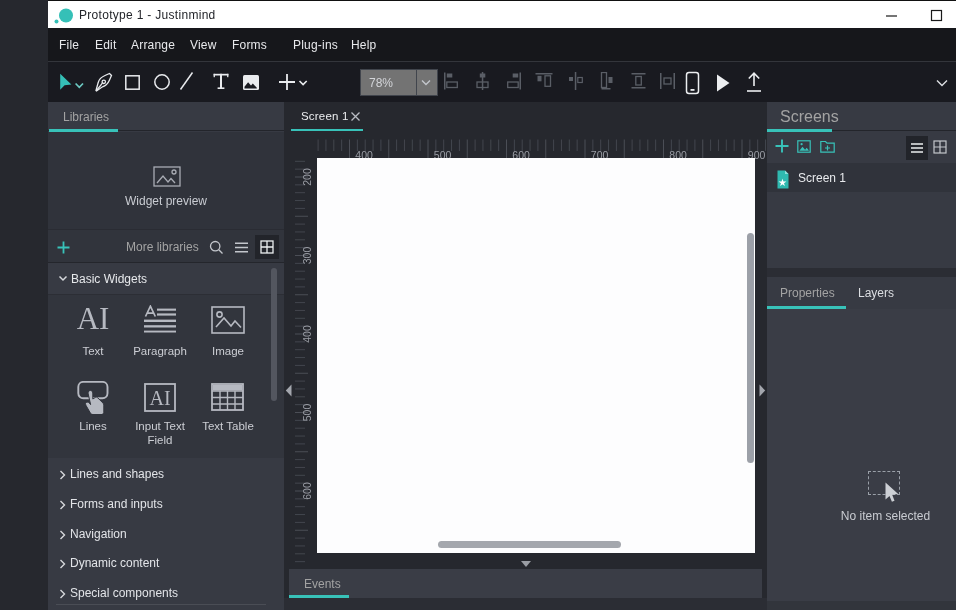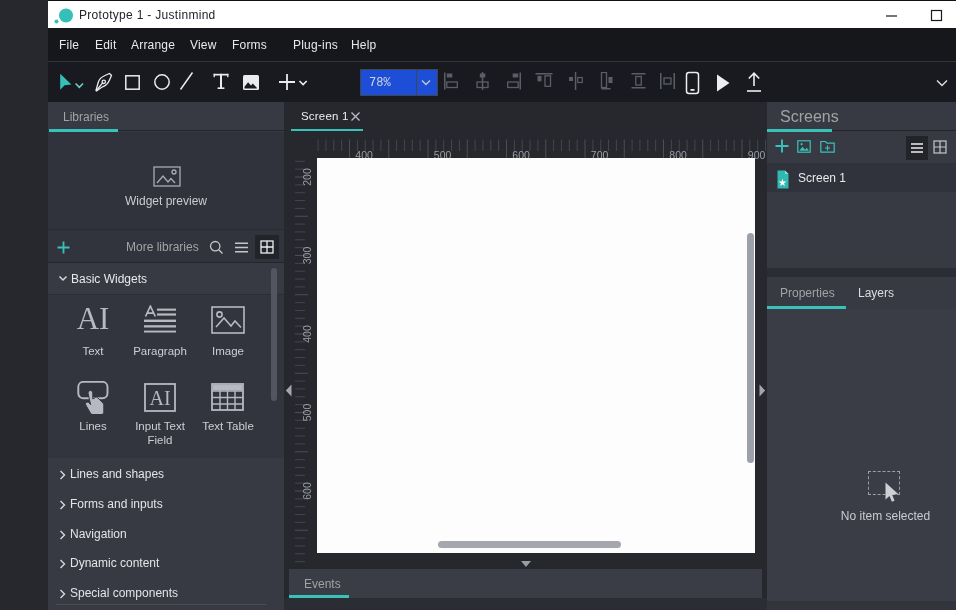--- a/index.html
+++ b/index.html
@@ -9,21 +9,21 @@
 .abs { position:absolute; }
 svg { display:block; }
 
 #titlebar { left:0; top:0; width:956px; height:28px; background:#ffffff; border-top:1px solid #111; }
 #title-text { left:31px; top:0; height:28px; line-height:29px; font-size:12px; color:#23252a; letter-spacing:.3px;}
 
 #menubar { left:0; top:28px; width:956px; height:33px; background:#16171b; }
 .menu-item { top:0; height:33px; line-height:34px; font-size:12px; color:#e8e9ec; letter-spacing:.2px;}
 
 #toolbar { left:0; top:61px; width:956px; height:41px; background:#191a20; border-top:1px solid #33353b;}
-#zoombox { left:312px; top:7px; width:78px; height:27px; background:#1d4ed8; border:1px solid #41454d;font-family:Liberation Mono, monospace; }
+#zoombox { left:312px; top:7px; width:78px; height:27px; background:#737373; border:1px solid #41454d; }
 #zoomtext { left:8px; top:0; height:25px; line-height:26px; font-size:12px; color:#d3d5d9; }
 #zoomdivider { left:55px; top:0px; width:1px; height:25px; background:#41454d; }
 #userif { right:70px; top:0; height:41px; line-height:42px; font-size:11px; color:#dcdee2; letter-spacing:.4px;}
 #rbutton { left:917px; top:0; width:39px; height:41px; background:#81848d; color:#fff; font-size:14px;
   text-align:center; line-height:42px; }
 
 #main { left:0; top:102px; width:956px; height:508px; }
 #leftpanel { left:0; top:0; width:236px; height:508px; background:#373a43; }
 #centerarea { left:236px; top:0; width:483px; height:508px; background:#26282e; }
 #rightpanel { left:719px; top:0; width:237px; height:508px; background:#373a43; }

